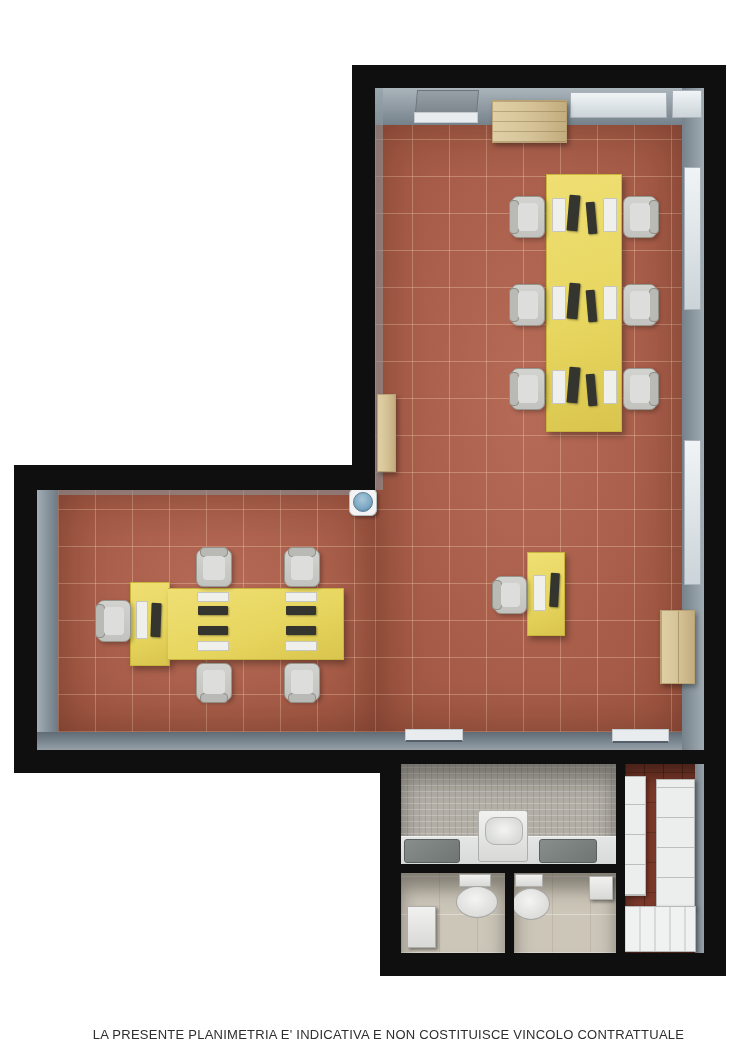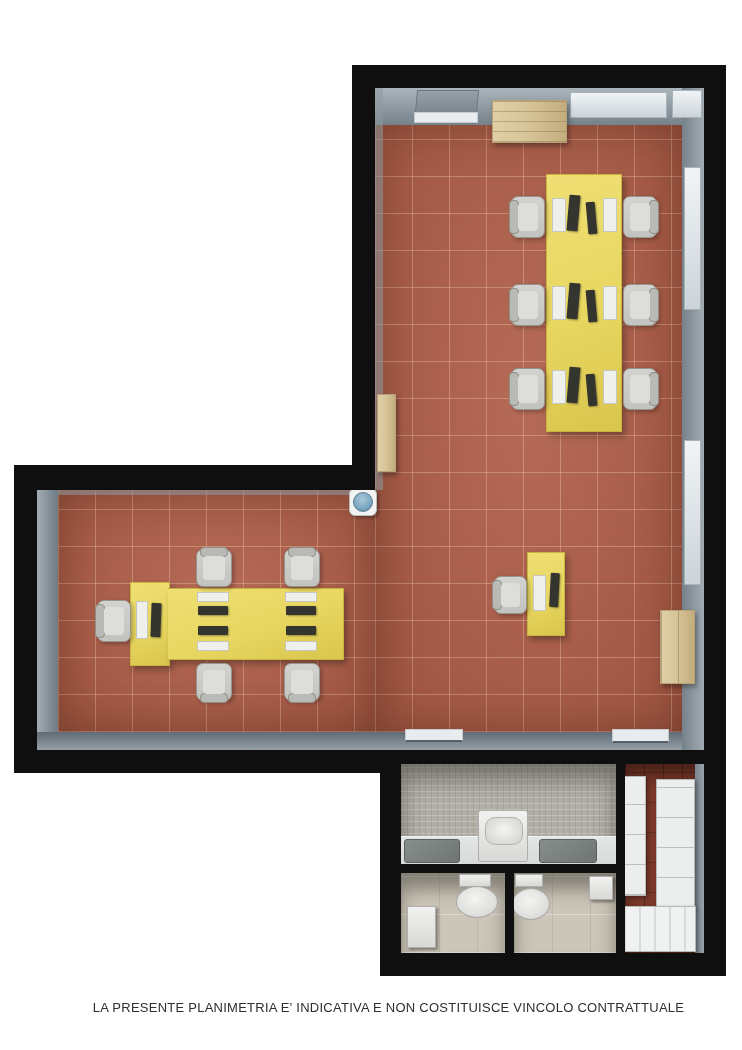--- a/index.html
+++ b/index.html
@@ -190,15 +190,15 @@
   <div class="wall" style="left:14px;top:465px;width:361px;height:25px;"></div>
   <div class="wall" style="left:14px;top:465px;width:23px;height:308px;"></div>
   <div class="wall" style="left:14px;top:750px;width:712px;height:14px;"></div>
   <div class="wall" style="left:14px;top:764px;width:366px;height:9px;"></div>
   <div class="wall" style="left:380px;top:750px;width:21px;height:226px;"></div>
   <div class="wall" style="left:380px;top:953px;width:346px;height:23px;"></div>
   <div class="wall" style="left:398px;top:864px;width:222px;height:9px;"></div>
   <div class="wall" style="left:505px;top:868px;width:9px;height:88px;"></div>
   <div class="wall" style="left:616px;top:764px;width:9px;height:192px;"></div>
 
-  <div class="caption" style="top:1000px;padding-left:35px;">LA PRESENTE PLANIMETRIA E' INDICATIVA E NON COSTITUISCE VINCOLO CONTRATTUALE</div>
+  <div class="caption" style="top:1027px;padding-left:35px;">LA PRESENTE PLANIMETRIA E' INDICATIVA E NON COSTITUISCE VINCOLO CONTRATTUALE</div>
 
 </div>
 
 </body></html>

